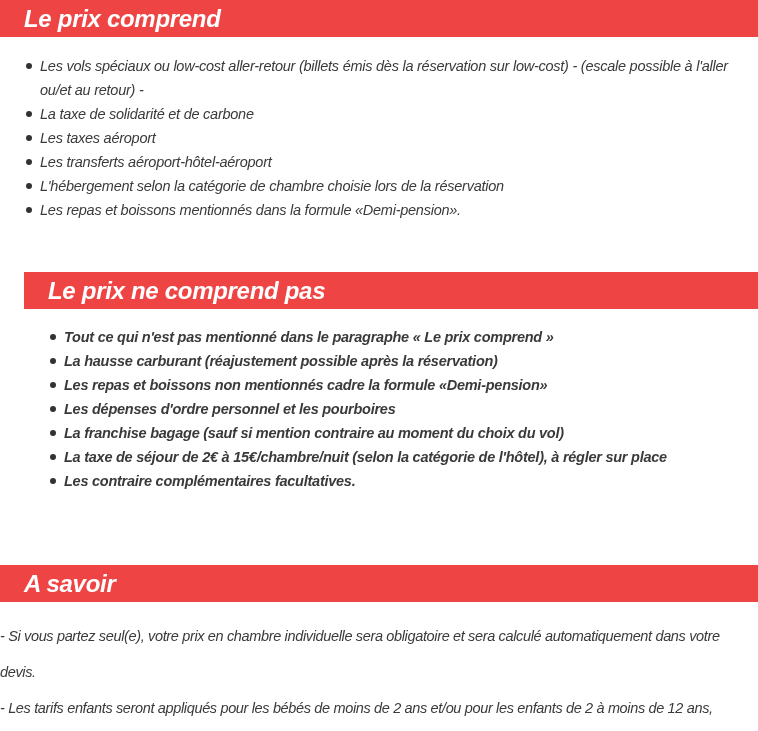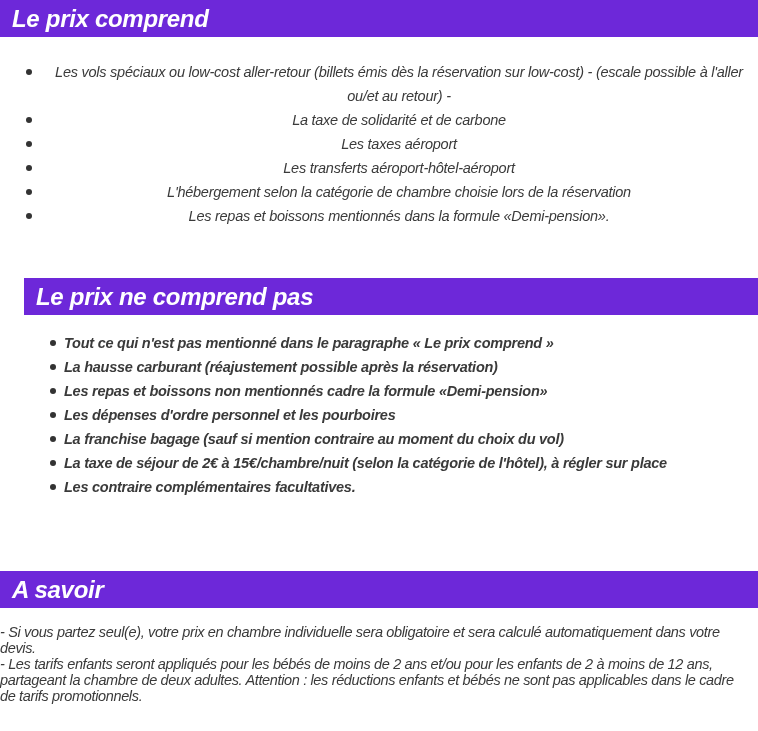--- a/index.html
+++ b/index.html
@@ -2,25 +2,25 @@
 <html><head>
   <meta charset="utf-8">
   <style>
     html, body { margin: 0; padding: 0; background: #ffffff; }
     body {
       width: 758px; height: 731px; overflow: hidden;
       font-family: "Liberation Sans", sans-serif;
       color: #3a3a3a;
     }
     .section-header {
-      background: #6d28d9;
+      background: #ef4444;
       color: #ffffff;
       height: 37px;
       display: flex; align-items: center;
-      padding-left: 12px;
+      padding-left: 24px;
       font-style: italic; font-weight: bold;
       font-size: 24px;
       letter-spacing: -0.3px;
       box-sizing: border-box;
     }
     ul.bullets {
       list-style: none;
       margin: 0; padding: 0;
       padding-left: 40px;
     }
@@ -35,34 +35,34 @@
       content: "";
       position: absolute;
       left: -14px; top: 9px;
       width: 6px; height: 6px;
       border-radius: 50%;
       background: #333333;
     }
     .para {
       font-style: italic;
       font-size: 14.5px;
-      line-height: 16px;
+      line-height: 36px;
       letter-spacing: -0.35px;
       margin: 0;
       padding-right: 6px;
     }
   </style>
 </head>
 <body>
 
 <div>
   <div class="section-header">
     <span>Le prix comprend</span>
   </div>
-  <ul class="bullets" style="margin-top:23px;text-align:center;">
+  <ul class="bullets" style="margin-top:17px;">
     <li>Les vols spéciaux ou low-cost aller-retour (billets émis dès la réservation sur low-cost) - (escale possible à l'aller ou/et au retour) -</li>
     <li>La taxe de solidarité et de carbone</li>
     <li>Les taxes aéroport</li>
     <li>Les transferts aéroport-hôtel-aéroport</li>
     <li>L'hébergement selon la catégorie de chambre choisie lors de la réservation</li>
     <li>Les repas et boissons mentionnés dans la formule «Demi-pension».</li>
   </ul>
 </div>
 
 <div style="margin-top:50px;margin-left:24px;">

